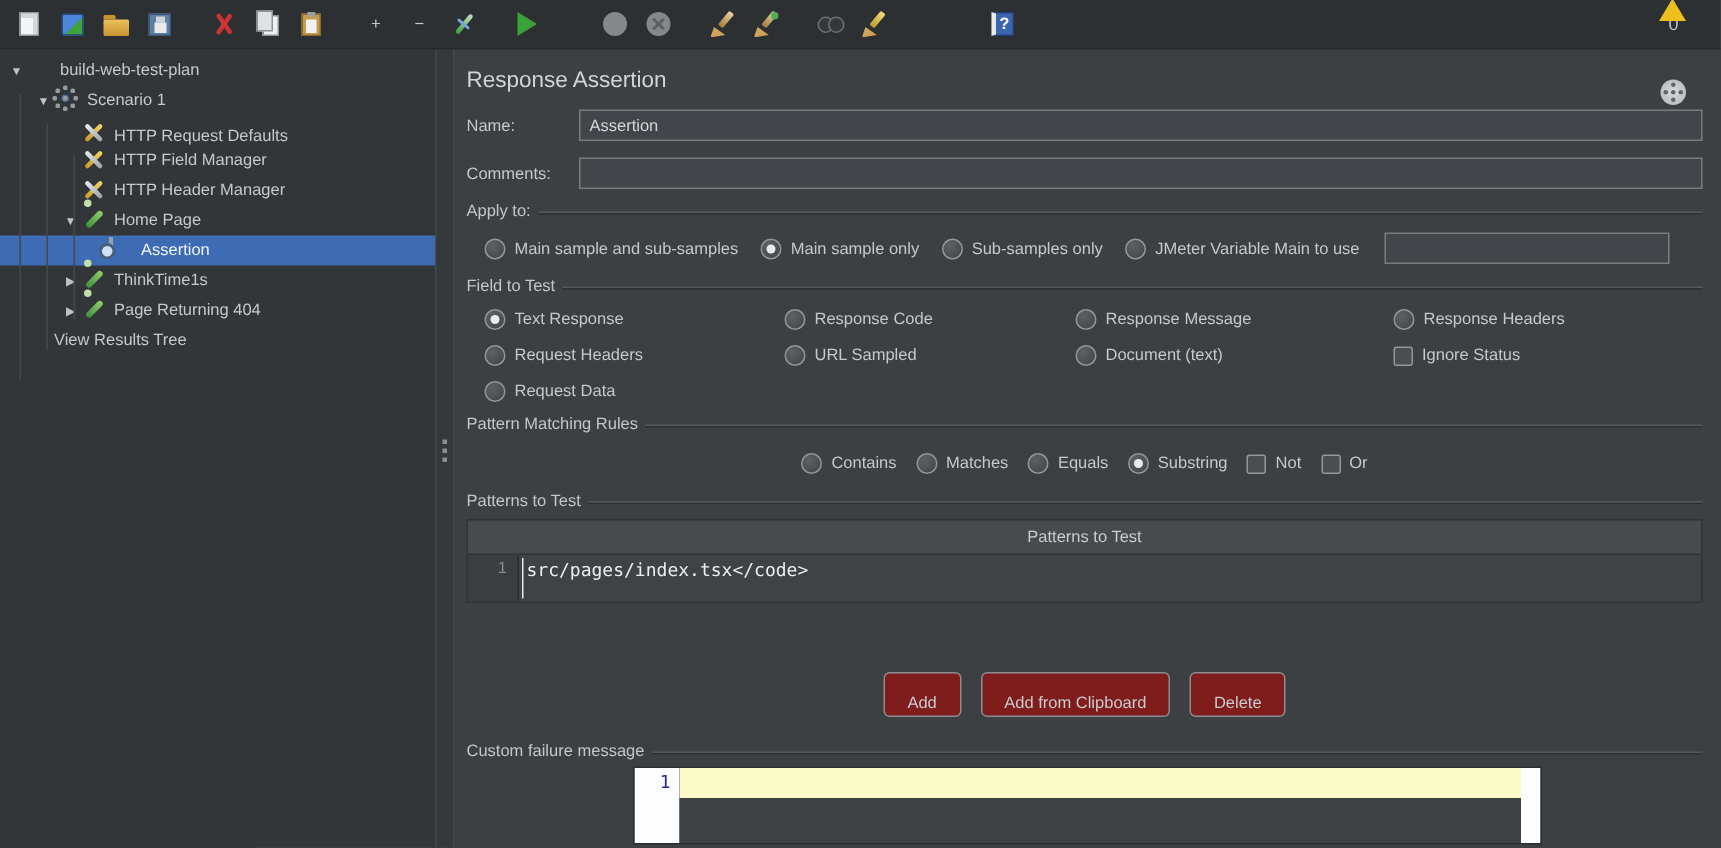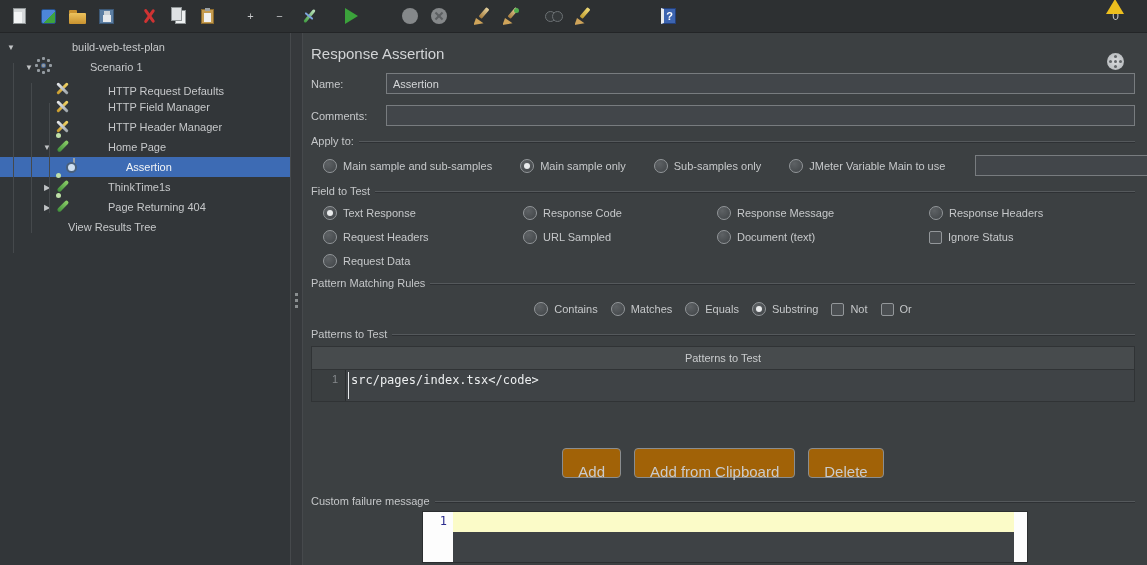--- a/index.html
+++ b/index.html
@@ -63,21 +63,21 @@
   .grip { margin-top:260px; display:flex; flex-direction:column; gap:3px; }
   .grip i { width:3px; height:3px; background:#8a8e90; display:block; }
   .main-panel { flex:1; background:#3c4042; padding:0 12px 0 8px; overflow:hidden; }
 
   
   .trow { height:20px; display:flex; align-items:center; cursor:default; white-space:nowrap; }
   .trow.selected { background:#3d6bb4; }
   .trow.selected .tlabel { color:#f2f4f6; }
   .tarrow { width:14px; text-align:center; font-size:8px; color:#c0c3c5; flex:none; }
   .ticon { width:17px; height:16px; flex:none; position:relative; margin-right:5px; }
-  .tlabel { color:#c6c8ca;margin-left:32px; }
+  .tlabel { color:#c6c8ca; }
   .guide { position:absolute; width:1px; background:#45494c; }
 
   .t-plan{background:linear-gradient(#e8edf4 30%,#5b86c8);clip-path:polygon(38% 0,62% 0,62% 38%,96% 100%,4% 100%,38% 38%);width:14px;height:15px;margin-left:1px;}
   .t-gear{width:13px;height:13px;border-radius:50%;background:#949ba1;margin:1px 0 0 1px;position:relative;}
   .t-gear::before{content:"";position:absolute;left:4px;top:4px;width:5px;height:5px;border-radius:50%;background:#4a6a96;}
   .t-gear::after{content:"";position:absolute;left:5px;top:5px;width:3px;height:3px;background:#949ba1;
     box-shadow:0 -7px 0 #949ba1,0 7px 0 #949ba1,-7px 0 0 #949ba1,7px 0 0 #949ba1,5px -5px 0 #949ba1,-5px 5px 0 #949ba1,5px 5px 0 #949ba1,-5px -5px 0 #949ba1;border-radius:1px;}
   .t-config{width:16px;height:16px;position:relative;}
   .t-config::before{content:"";position:absolute;left:7px;top:0;width:3px;height:15px;background:linear-gradient(#f0d468,#c79a2c);transform:rotate(45deg);border-radius:2px;}
   .t-config::after{content:"";position:absolute;left:7px;top:0;width:3px;height:15px;background:linear-gradient(#e8ebee,#9aa2a8);transform:rotate(-45deg);border-radius:2px;}
@@ -99,41 +99,41 @@
   .legend-row .ltext { flex:none; padding-right:5px; color:#c4c6c8; }
   .legend-row .lline { flex:1; height:1px; background:#55595c; box-shadow:0 1px 0 #2e3134; }
 
   .opt { display:flex; align-items:center; gap:6px; white-space:nowrap; }
   .radio { width:14px; height:14px; flex:none; border-radius:50%;
     background:radial-gradient(circle at 35% 30%, #5e6265, #3f4346); border:1px solid #93979a;
     display:flex; align-items:center; justify-content:center; }
   .radio.sel::after { content:""; width:6px; height:6px; border-radius:50%; background:#e9ebec; }
   .cbox { width:13px; height:13px; flex:none; border:1px solid #93979a; background:#4a4e51; border-radius:2px; }
 
-  .apply-row { display:flex; align-items:center; gap:28px; margin-top:8px; padding-left:12px; }
+  .apply-row { display:flex; align-items:center; gap:15px; margin-top:8px; padding-left:12px; }
   .apply-row .tfield { flex:none; width:190px; margin-left:2px; }
 
   .ftt-grid { display:grid; grid-template-columns:200px 194px 212px 1fr; row-gap:10px;
     margin-top:9px; padding-left:12px; }
 
   .pmr-row { display:flex; justify-content:center; align-items:center; gap:13px; margin-top:13px; }
 
   .ptable { margin-top:6px; }
   .pt-header { height:24px; background:#474b4d; border:1px solid #303335; display:flex;
     align-items:center; justify-content:center; color:#c9cbcd; }
   .pt-body { display:flex; height:32px; background:#3f4346; border:1px solid #303335; border-top:none; }
   .pt-gutter { width:34px; flex:none; background:#3a3e40; border-right:1px solid #2c2f31;
     color:#85898c; text-align:right; padding:3px 7px 0 0; font-size:11px; }
   .pt-cell { flex:1; display:flex; align-items:flex-start; padding-top:2px; }
   .caret { width:1px; height:27px; background:#e8eaec; margin-left:2px; flex:none; }
   .pt-text { font-family:"DejaVu Sans Mono", monospace; font-size:12px; color:#eceeef; padding-left:2px; line-height:17px; }
 
   .btn-row { display:flex; justify-content:center; gap:13px; margin-top:46px; }
-  .btn { height:24px; padding:14px 15px; border:1px solid #898d90; border-radius:4px; background:#a16207;
-    color:#c9cbcd; font-family:"Liberation Sans",sans-serif; font-size:15px; cursor:pointer; }
+  .btn { height:24px; padding:14px 15px; border:1px solid #898d90; border-radius:4px; background:#7f1d1d;
+    color:#c9cbcd; font-family:"Liberation Sans",sans-serif; font-size:11px; cursor:pointer; }
 
   .cfm-editor { margin-top:5px; margin-left:112px; display:flex; height:50px; outline:1px solid #2b2e30; width:604px; }
   .cfm-gutter { width:30px; flex:none; background:#fdfdfd; color:#2b2b8e;
     font-family:"DejaVu Sans Mono",monospace; font-size:12px; text-align:right; padding:2px 6px 0 0; }
   .cfm-text { width:561px; flex:none; background:#3e4245; display:flex; flex-direction:column; }
   .cfm-curline { height:20px; background:#fbfbc8; }
   .cfm-scroll { width:13px; flex:none; background:#fdfdfd; }
 </style>
 </head>
 <body>

